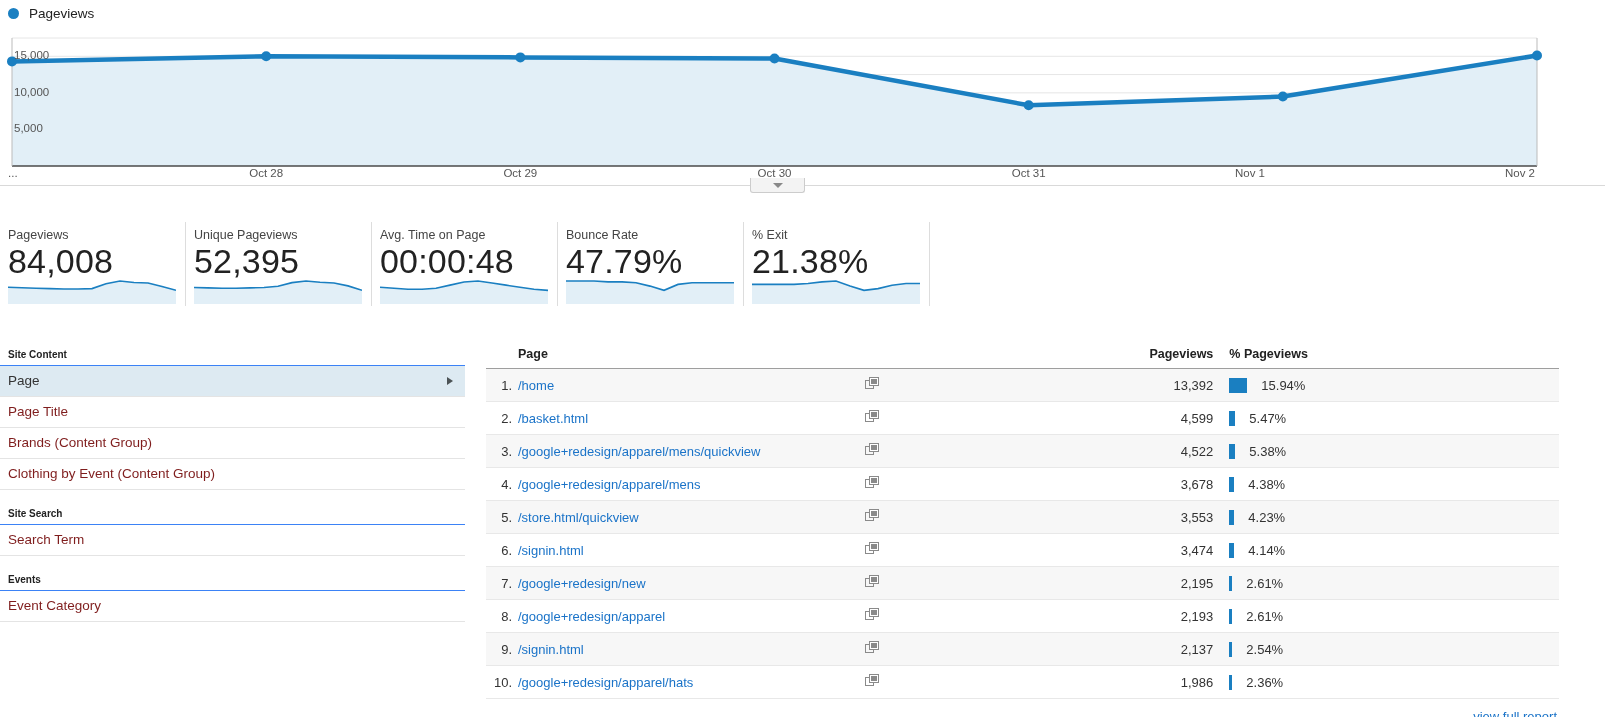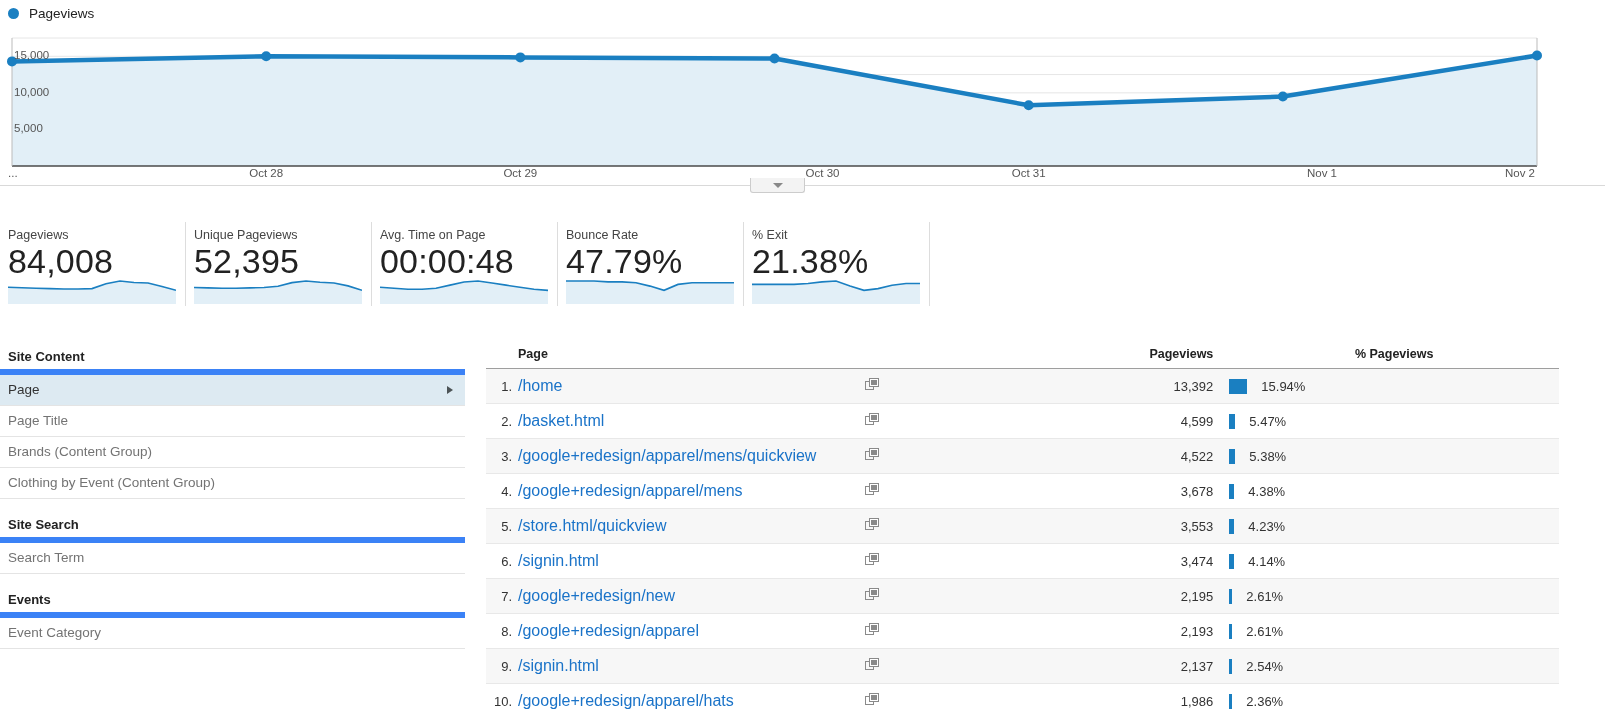--- a/index.html
+++ b/index.html
@@ -53,52 +53,52 @@
   .metric:last-child { border-right: 1px solid #ddd; }
   .metric-label { font-size: 12.5px; color: #444; padding-top: 6px; }
   .metric-value { font-size: 34px; color: #222; font-weight: 400; line-height: 34px; margin-top: 2px; letter-spacing: .2px; }
   .metric-spark { position: absolute; left: 8px; bottom: 2px; width: 168px; height: 26px; }
 
   
   .lower { position: absolute; left: 0; top: 345px; width: 1605px; }
 
   .sidebar { position: absolute; left: 0; top: 0; width: 465px; }
   .side-group-title {
-    font-size: 13px; font-weight: bold; color: #222; padding: 4px 8px 5px 8px;
-    border-bottom: 6px solid #3b82f6;
+    font-size: 10px; font-weight: bold; color: #222; padding: 4px 8px 5px 8px;
+    border-bottom: 1px solid #3b82f6;
   }
   .side-item {
-    font-size: 13.5px; color: #737373; padding: 8px 8px; cursor: pointer;
+    font-size: 13.5px; color: #7f1d1d; padding: 8px 8px; cursor: pointer;
     border-bottom: 1px solid #e4e4e4; position: relative; line-height: 14px;
   }
   .side-item.selected {
     background: #ddeaf2; color: #333; cursor: default;
   }
   .side-item .arrow {
     position: absolute; right: 12px; top: 50%; margin-top: -4px;
     width: 0; height: 0; border-top: 4px solid transparent; border-bottom: 4px solid transparent;
     border-left: 6px solid #4c5356;
   }
   .side-gap { height: 14px; }
 
   .table-area { position: absolute; left: 486px; top: 0; width: 1073px; }
   table.data { width: 100%; border-collapse: collapse; table-layout: fixed; }
   table.data th {
     font-size: 12.5px; font-weight: bold; color: #222; text-align: left;
     padding: 2px 0 7px 0; border-bottom: 1px solid #9e9e9e;
   }
   table.data th.num { text-align: right; padding-right: 12px; }
-  table.data th.pct { text-align: center; padding-left: 4px; }
+  table.data th.pct { text-align: left; padding-left: 4px; }
   table.data td {
     font-size: 13px; padding: 8px 0; border-bottom: 1px solid #e8e8e8; color: #333;
     vertical-align: middle;
   }
   table.data tbody tr:nth-child(odd) td { background: #f7f7f7; }
   .idx { width: 32px; text-align: right; padding-right: 6px !important; color: #333; font-size: 12.5px; }
-  .pagecell a { color: #1a73c8; text-decoration: none; font-size: 16px; margin-top: 44px; }
+  .pagecell a { color: #1a73c8; text-decoration: none; font-size: 13px; margin-top: 44px; }
   .iconcell { width: 40px; text-align: center; }
   .numcell { width: 96px; text-align: right; padding-right: 12px !important; font-size: 13px; }
   .pctcell { width: 118px; font-size: 13px; padding-left: 4px !important; }
   .pctwrap { display: flex; align-items: center; gap: 14px; }
   .pctbar { background: #1a7fc1; height: 15px; flex: 0 0 auto; }
   .footer-link {
     text-align: right; padding: 10px 2px 0 0; font-size: 13px;
   }
   .footer-link a { color: #1a73c8; text-decoration: none; }
   .hdr-col-page { }
@@ -133,23 +133,23 @@
         <circle cx="520.3333333333333" cy="27.382857142857148" r="5" fill="#1a7fc1"></circle>
         <circle cx="774.5" cy="28.480000000000004" r="5" fill="#1a7fc1"></circle>
         <circle cx="1028.6666666666665" cy="75.29142857142857" r="5" fill="#1a7fc1"></circle>
         <circle cx="1282.8333333333335" cy="66.51428571428572" r="5" fill="#1a7fc1"></circle>
         <circle cx="1537" cy="25.55428571428571" r="5" fill="#1a7fc1"></circle>
       </svg>
     <div class="chart-xlabels" id="chart-xlabels">
         <span class="first">...</span>
         <span style="left: 266.167px;">Oct 28</span>
         <span style="left: 520.333px;">Oct 29</span>
-        <span style="left: 774.5px; margin-left: 48px;">Oct 30</span>
+        <span style="left: 774.5px;">Oct 30</span>
         <span style="left: 1028.67px;">Oct 31</span>
-        <span style="left: 1322px;">Nov 1</span>
+        <span style="left: 1250px;">Nov 1</span>
         <span style="left: 1535px; transform: translateX(-100%);">Nov 2</span>
       </div>
   <div class="chart-ylabel" style="top: 92.4286px;">5,000</div>
       <div class="chart-ylabel" style="top: 55.8571px;">10,000</div>
       <div class="chart-ylabel" style="top: 19.2857px;">15,000</div>
     </div>
   <div class="chart-bottom-rule"></div>
   <div class="collapse-tab">
     <span class="chev"></span>
   </div>

